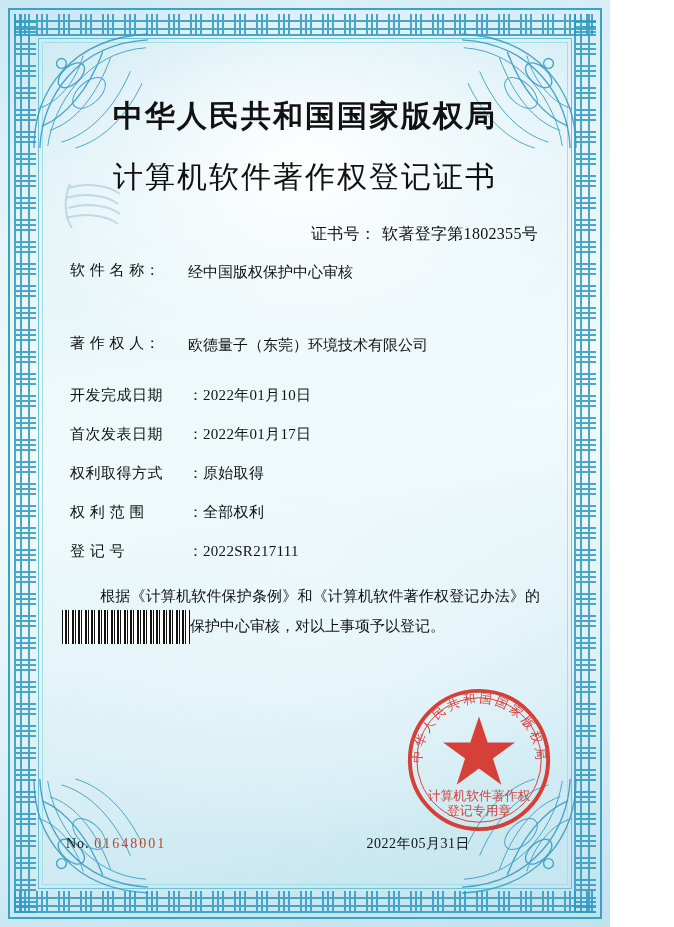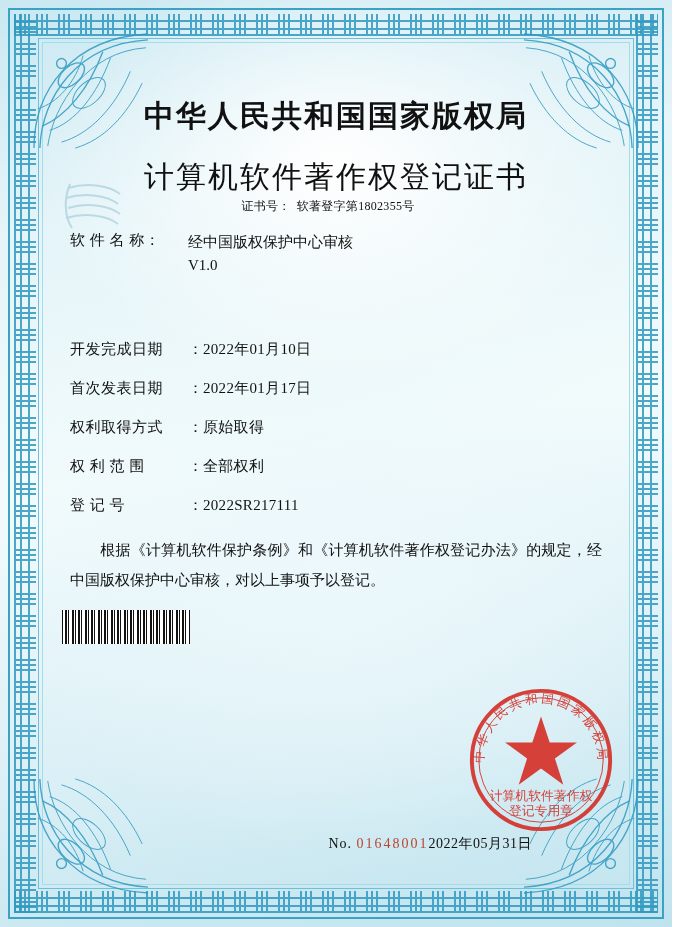--- a/index.html
+++ b/index.html
@@ -5,21 +5,21 @@
   html, body {
     margin: 0;
     padding: 0;
     background: #ffffff;
   }
   body {
     font-family: "Liberation Serif", "DejaVu Serif", serif;
   }
   #cert {
     position: relative;
-    width: 672px;
+    width: 610px;
     height: 927px;
     overflow: hidden;
     background: #dff1f6;
     background-image:
       radial-gradient(ellipse 420px 300px at 50% 18%, #ffffff 0%, rgba(255,255,255,0.35) 45%, rgba(255,255,255,0) 72%),
       radial-gradient(ellipse 500px 420px at 50% 60%, #ecf8fb 0%, rgba(236,248,251,0) 70%),
       linear-gradient(170deg, #c9e8f2 0%, #e4f4f8 22%, #f2fbfc 48%, #d8eef5 78%, #bfe3ee 100%);
   }
 
   
@@ -124,23 +124,24 @@
   .title-2 {
     text-align: center;
     font-size: 30px;
     font-weight: normal;
     letter-spacing: 2px;
     color: #111;
     margin-top: 20px;
     font-family: "DejaVu Serif", "Liberation Serif", serif;
   }
   .cert-no {
-    text-align: center;
-    font-size: 12px;
-    color: #111;
+    text-align: right;
+    font-size: 16px;
+    color: #111;
+    margin-top: 26px;
     padding-right: 16px;
     letter-spacing: .3px;
   }
   .cert-no .label { margin-right: 6px; }
 
   .field-block { margin-top: 16px; }
   .field {
     display: flex;
     align-items: flex-start;
     font-size: 15px;
@@ -219,21 +220,21 @@
     opacity: .92;
   }
   .seal svg { display:block; width:100%; height:100%; }
 
   .footer {
     position: absolute;
     left: 56px;
     right: 56px;
     bottom: 74px;
     display: flex;
-    justify-content: flex-end;
+    justify-content: space-between;
     align-items: baseline;
     font-size: 14px;
     color: #111;
   }
   .footer .no {
     color: #111;
     letter-spacing: 1px;
     padding-left: 10px;
   }
   .footer .no .num { color: #b8452f; letter-spacing: 2px; }
@@ -351,27 +352,32 @@
 
     <div class="cert-no">
       <span class="label">证书号：</span><span>软著登字第1802355号</span>
     </div>
 
     <div class="field-block">
       <div class="field">
         <div class="lbl">软 件 名 称：</div>
         <div class="val">
           <span>经中国版权保护中心审核</span>
-          <span class="v2">V1.0</span>
         </div>
       </div>
     </div>
 
     <div class="gap-lg"></div>
 
+    <div class="field-block">
+      <div class="field">
+        <div class="lbl">著 作 权 人：</div>
+        <div class="val">欧德量子（东莞）环境技术有限公司</div>
+      </div>
+    </div>
 
     <div class="rows">
       <div class="row">
         <div class="rlbl">开发完成日期</div>
         <div class="rcolon">：</div>
         <div class="rval">2022年01月10日</div>
       </div>
       <div class="row">
         <div class="rlbl">首次发表日期</div>
         <div class="rcolon">：</div>

